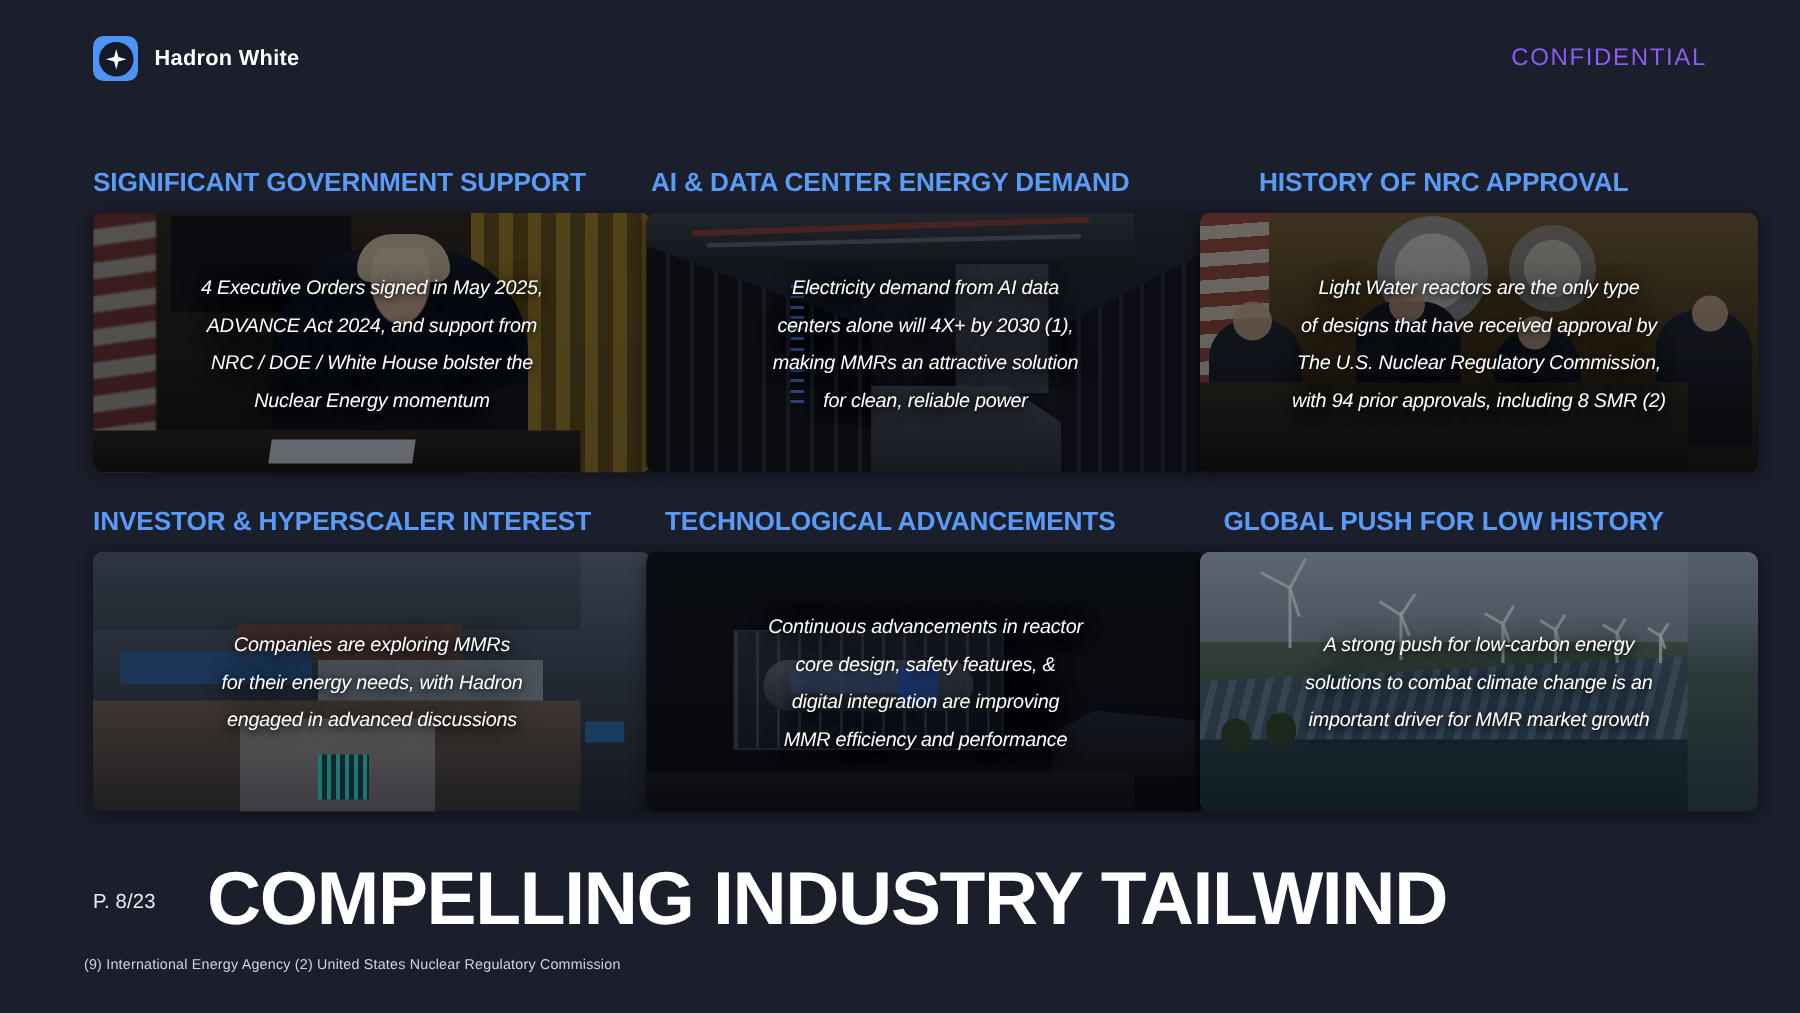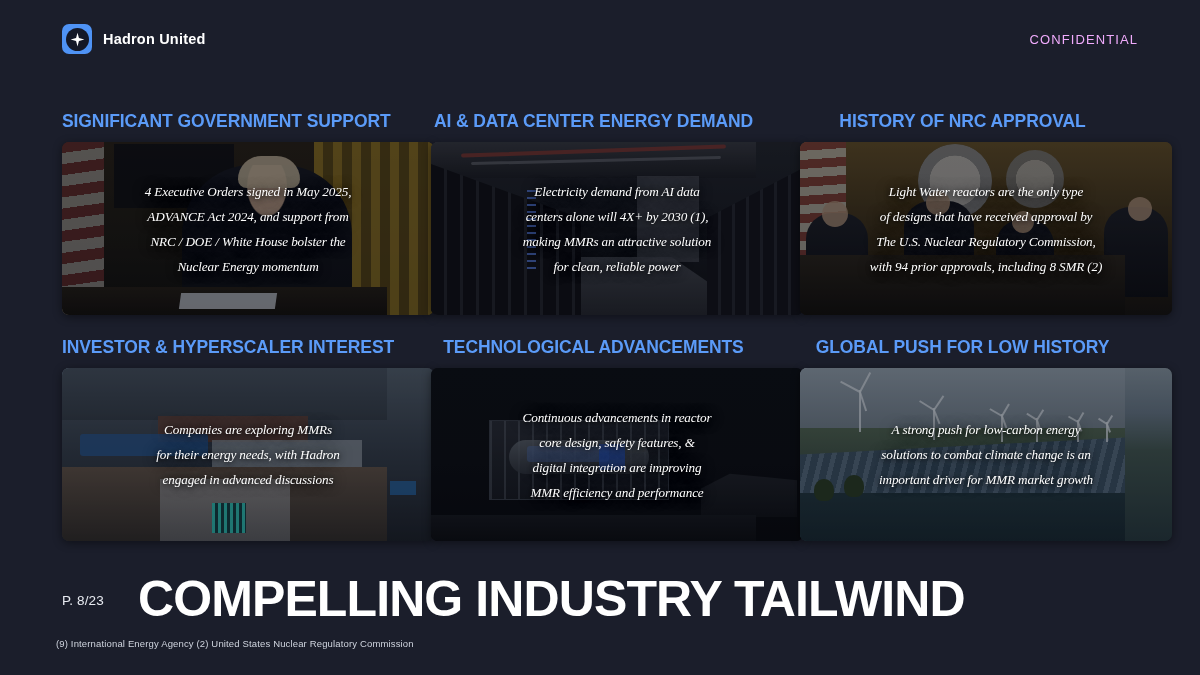--- a/index.html
+++ b/index.html
@@ -63,23 +63,23 @@
   }
 
   .brand-name {
     font-size: 14.5px;
     font-weight: bold;
     letter-spacing: 0.2px;
     color: #ffffff;
   }
 
   .confidential {
-    font-size: 13px;
+    font-size: 16px;
     letter-spacing: 1.1px;
-    color: #f0abfc;
+    color: #8b5cf6;
     font-weight: 400;
   }
 
   
   .grid {
     position: absolute;
     top: 108px;
     left: 62px;
     width: 1078px;
     display: grid;
@@ -103,21 +103,20 @@
   }
 
   .card-media {
     position: relative;
     width: 372px;
     height: 173px;
     border-radius: 7px;
     overflow: hidden;
     background: #10131d;
     box-shadow: 0 2px 10px rgba(0,0,0,0.45);
-    font-family: Liberation Serif, serif;
   }
 
   .card-media .scene { position: absolute; inset: 0; }
 
   .veil {
     position: absolute;
     inset: 0;
     background: rgba(8,10,18,0.46);
   }
 
@@ -402,21 +401,21 @@
 
   <div class="header">
     <div class="brand">
       <span class="brand-mark">
         <span class="disc">
           <svg width="15" height="15" viewBox="0 0 24 24" aria-hidden="true">
             <path d="M12 1 L14.3 9.7 L23 12 L14.3 14.3 L12 23 L9.7 14.3 L1 12 L9.7 9.7 Z" fill="#ffffff"></path>
           </svg>
         </span>
       </span>
-      <span class="brand-name">Hadron United</span>
+      <span class="brand-name">Hadron White</span>
     </div>
     <div class="confidential">CONFIDENTIAL</div>
   </div>
 
   <div class="grid">
 
     <div class="card">
       <div class="card-title">SIGNIFICANT GOVERNMENT SUPPORT</div>
       <div class="card-media">
         <div class="scene scene-oval">

